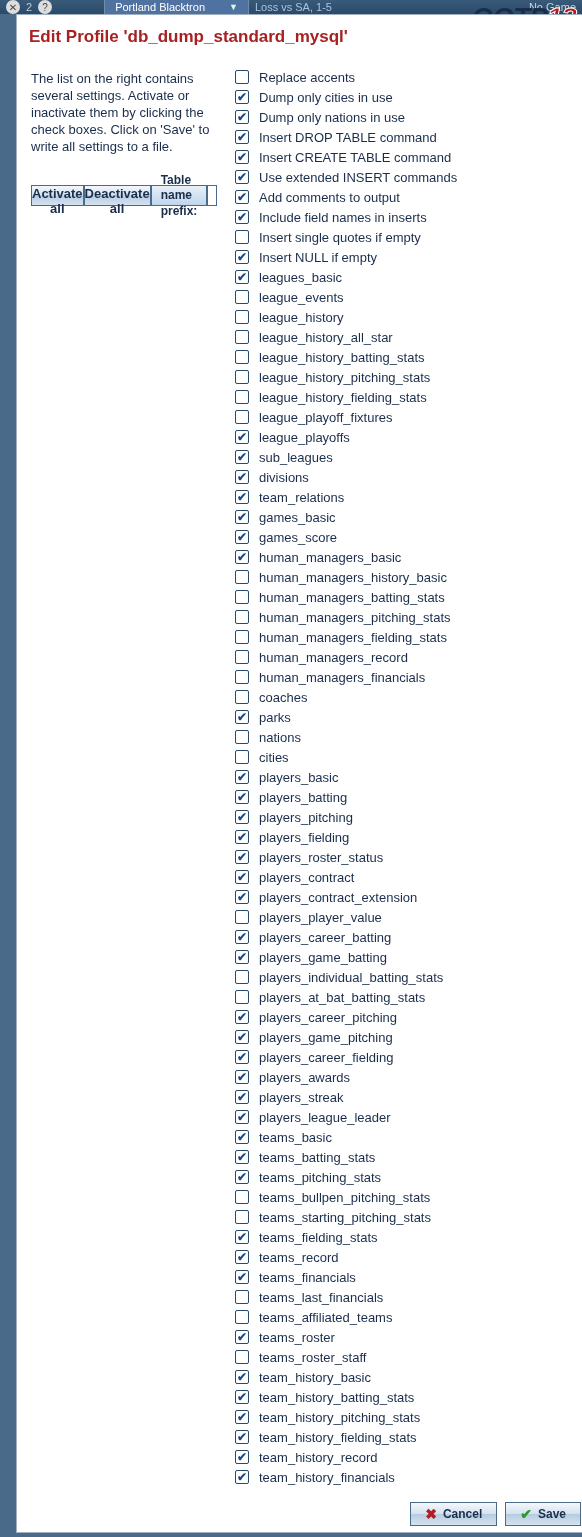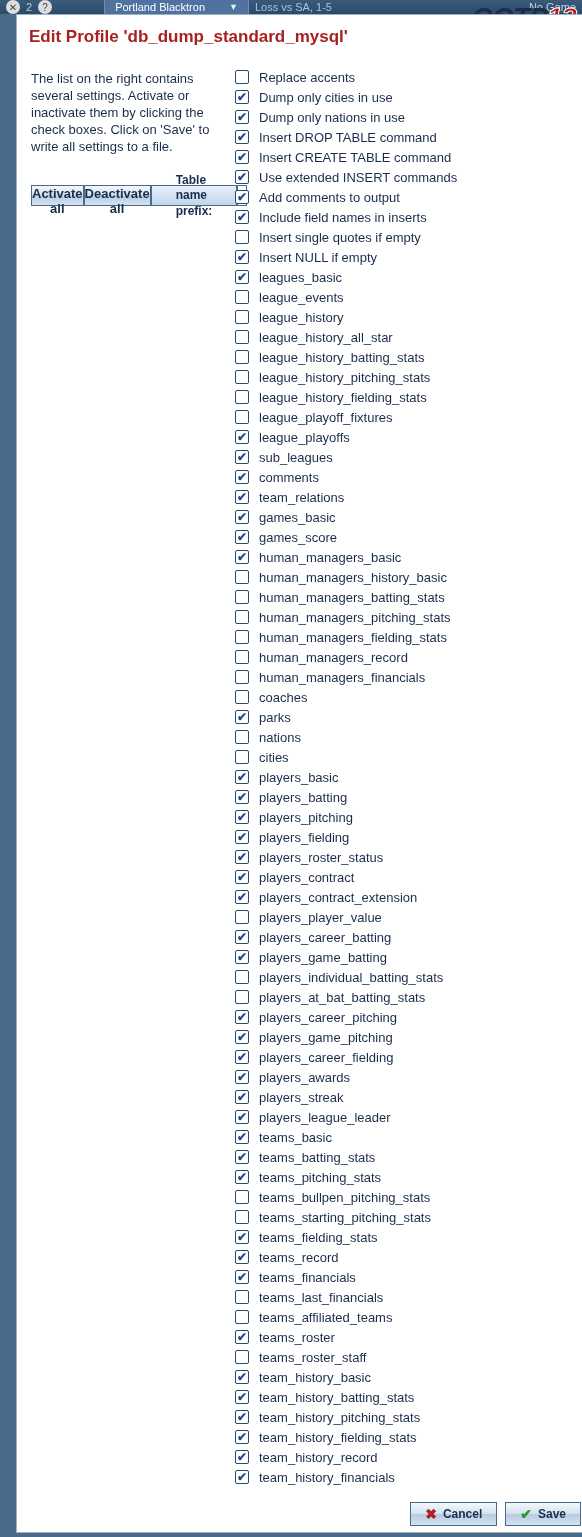--- a/index.html
+++ b/index.html
@@ -22,21 +22,21 @@
   .panel { position:absolute; top:14px; left:16px; width:574px; bottom:4px; background:#fff; border:1px solid #a0b0c0; }
 
   h1.title { color:#a82020; font-size:17px; font-weight:bold; padding: 12px 0 0 12px; }
 
   .content { position:absolute; top:52px; left:8px; right:8px; bottom: 42px; display:flex; }
 
   .leftcol { width: 210px; padding: 4px 20px 0 6px; font-size: 13px; line-height: 1.3; color: #1a2d4a;}
   .leftcol .helptext { margin-bottom: 30px; }
   .btnbar { display:flex; flex-direction:row; gap:0px; }
   .winbtn { height: 21px; border:1px solid #4a6a8a; background: linear-gradient(#f4f8fc 0%, #d4e2f0 48%, #b8cde2 52%, #d4e2f0 100%); font-size:13px; font-weight:bold; color:#1a2d4a; cursor:pointer; }
-  .fieldlbl { margin-top: 0; height:21px; border:1px solid #4a6a8a; background: linear-gradient(#e8f0f8,#c0d6ec); font-size:12px; font-weight:bold; color:#1a2d4a; display:flex; align-items:center; padding:0 24px;}
+  .fieldlbl { margin-top: 0; height:21px; border:1px solid #4a6a8a; background: linear-gradient(#e8f0f8,#c0d6ec); font-size:12px; font-weight:bold; color:#1a2d4a; display:flex; align-items:center; padding:0 9px;}
   .textinput { height:21px; width:100%; border:1px solid #4a6a8a; background:#fff; font-size:12px; padding:0 4px; }
 
   .rightcol { flex:1; position:relative; }
   .scroll { position:absolute; inset:0; overflow-y:scroll; padding-right: 6px; }
   .scroll::-webkit-scrollbar { width: 16px; }
   .scroll::-webkit-scrollbar-thumb { background: #c0c6cc; border-radius:8px; border:2px solid #eef2f6;}
   .scroll::-webkit-scrollbar-track { background:#eef2f6; }
 
   .chklist { list-style:none; }
   .chklist li { display:flex; align-items:center; height: 20px; gap: 10px; }
@@ -166,21 +166,21 @@
               <li>
                 <span class="chk checked"></span>
                 <span class="lbl">league_playoffs</span>
               </li>
               <li>
                 <span class="chk checked"></span>
                 <span class="lbl">sub_leagues</span>
               </li>
               <li>
                 <span class="chk checked"></span>
-                <span class="lbl">comments</span>
+                <span class="lbl">divisions</span>
               </li>
               <li>
                 <span class="chk checked"></span>
                 <span class="lbl">team_relations</span>
               </li>
               <li>
                 <span class="chk checked"></span>
                 <span class="lbl">games_basic</span>
               </li>
               <li>

